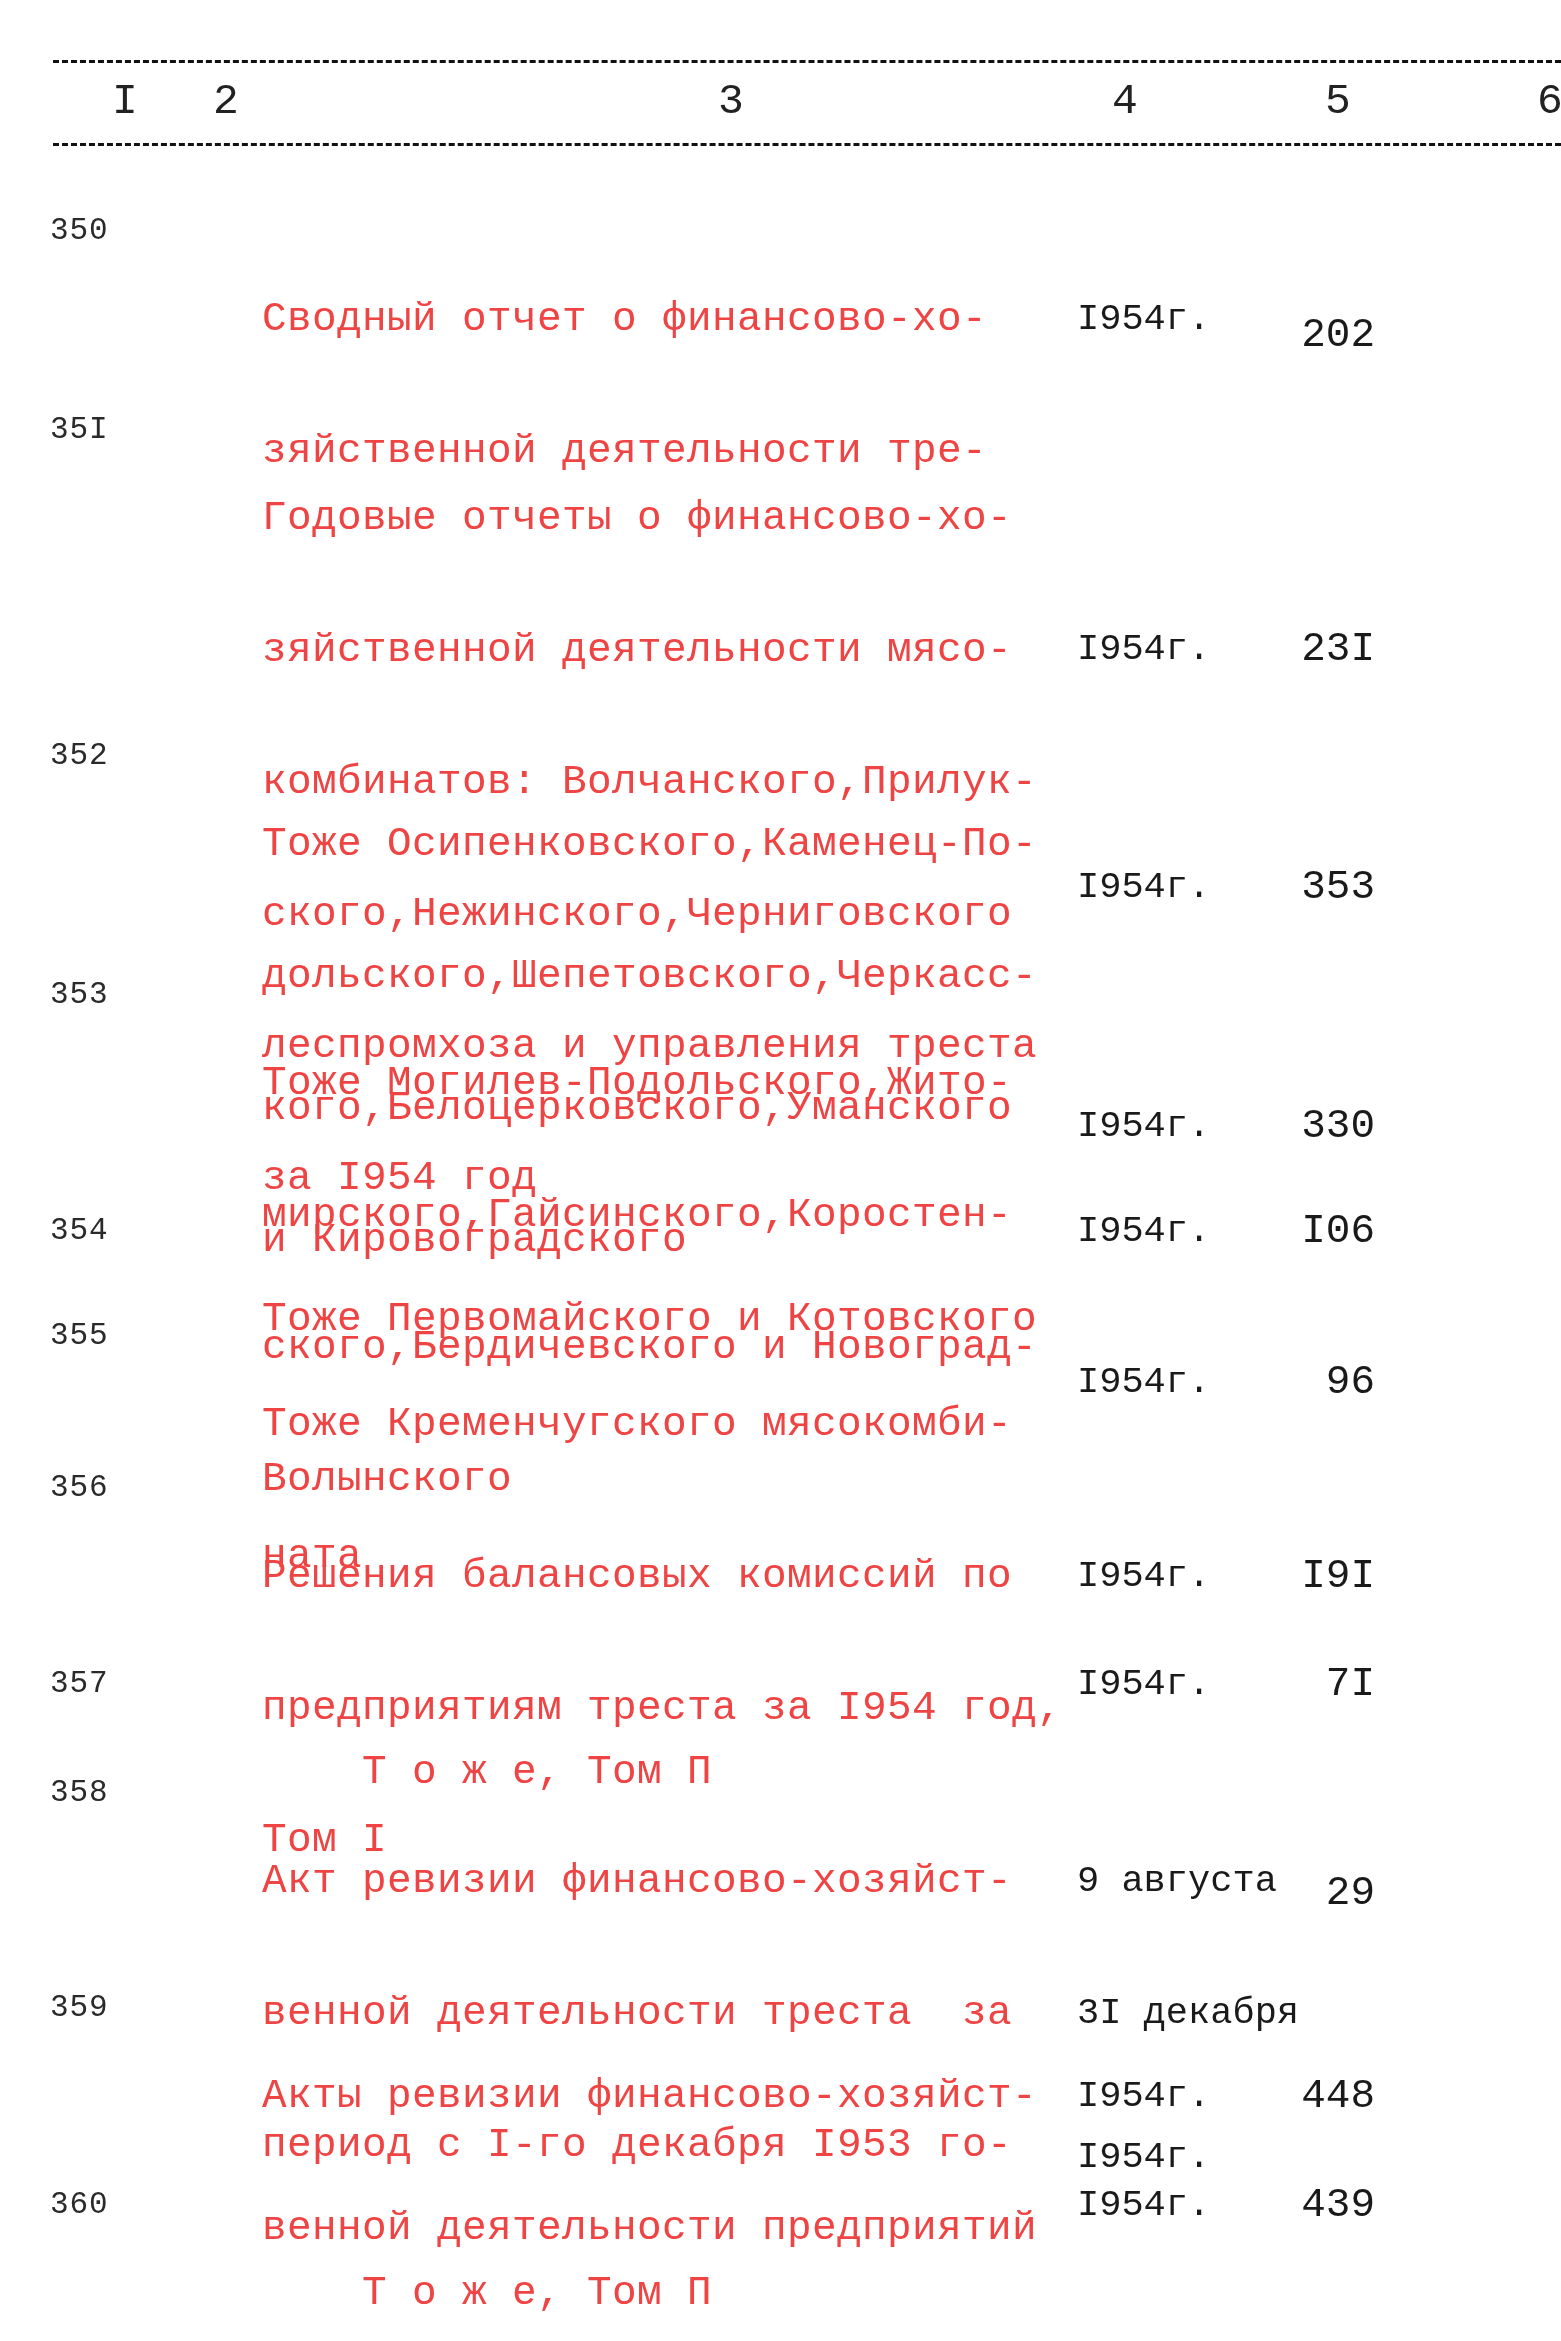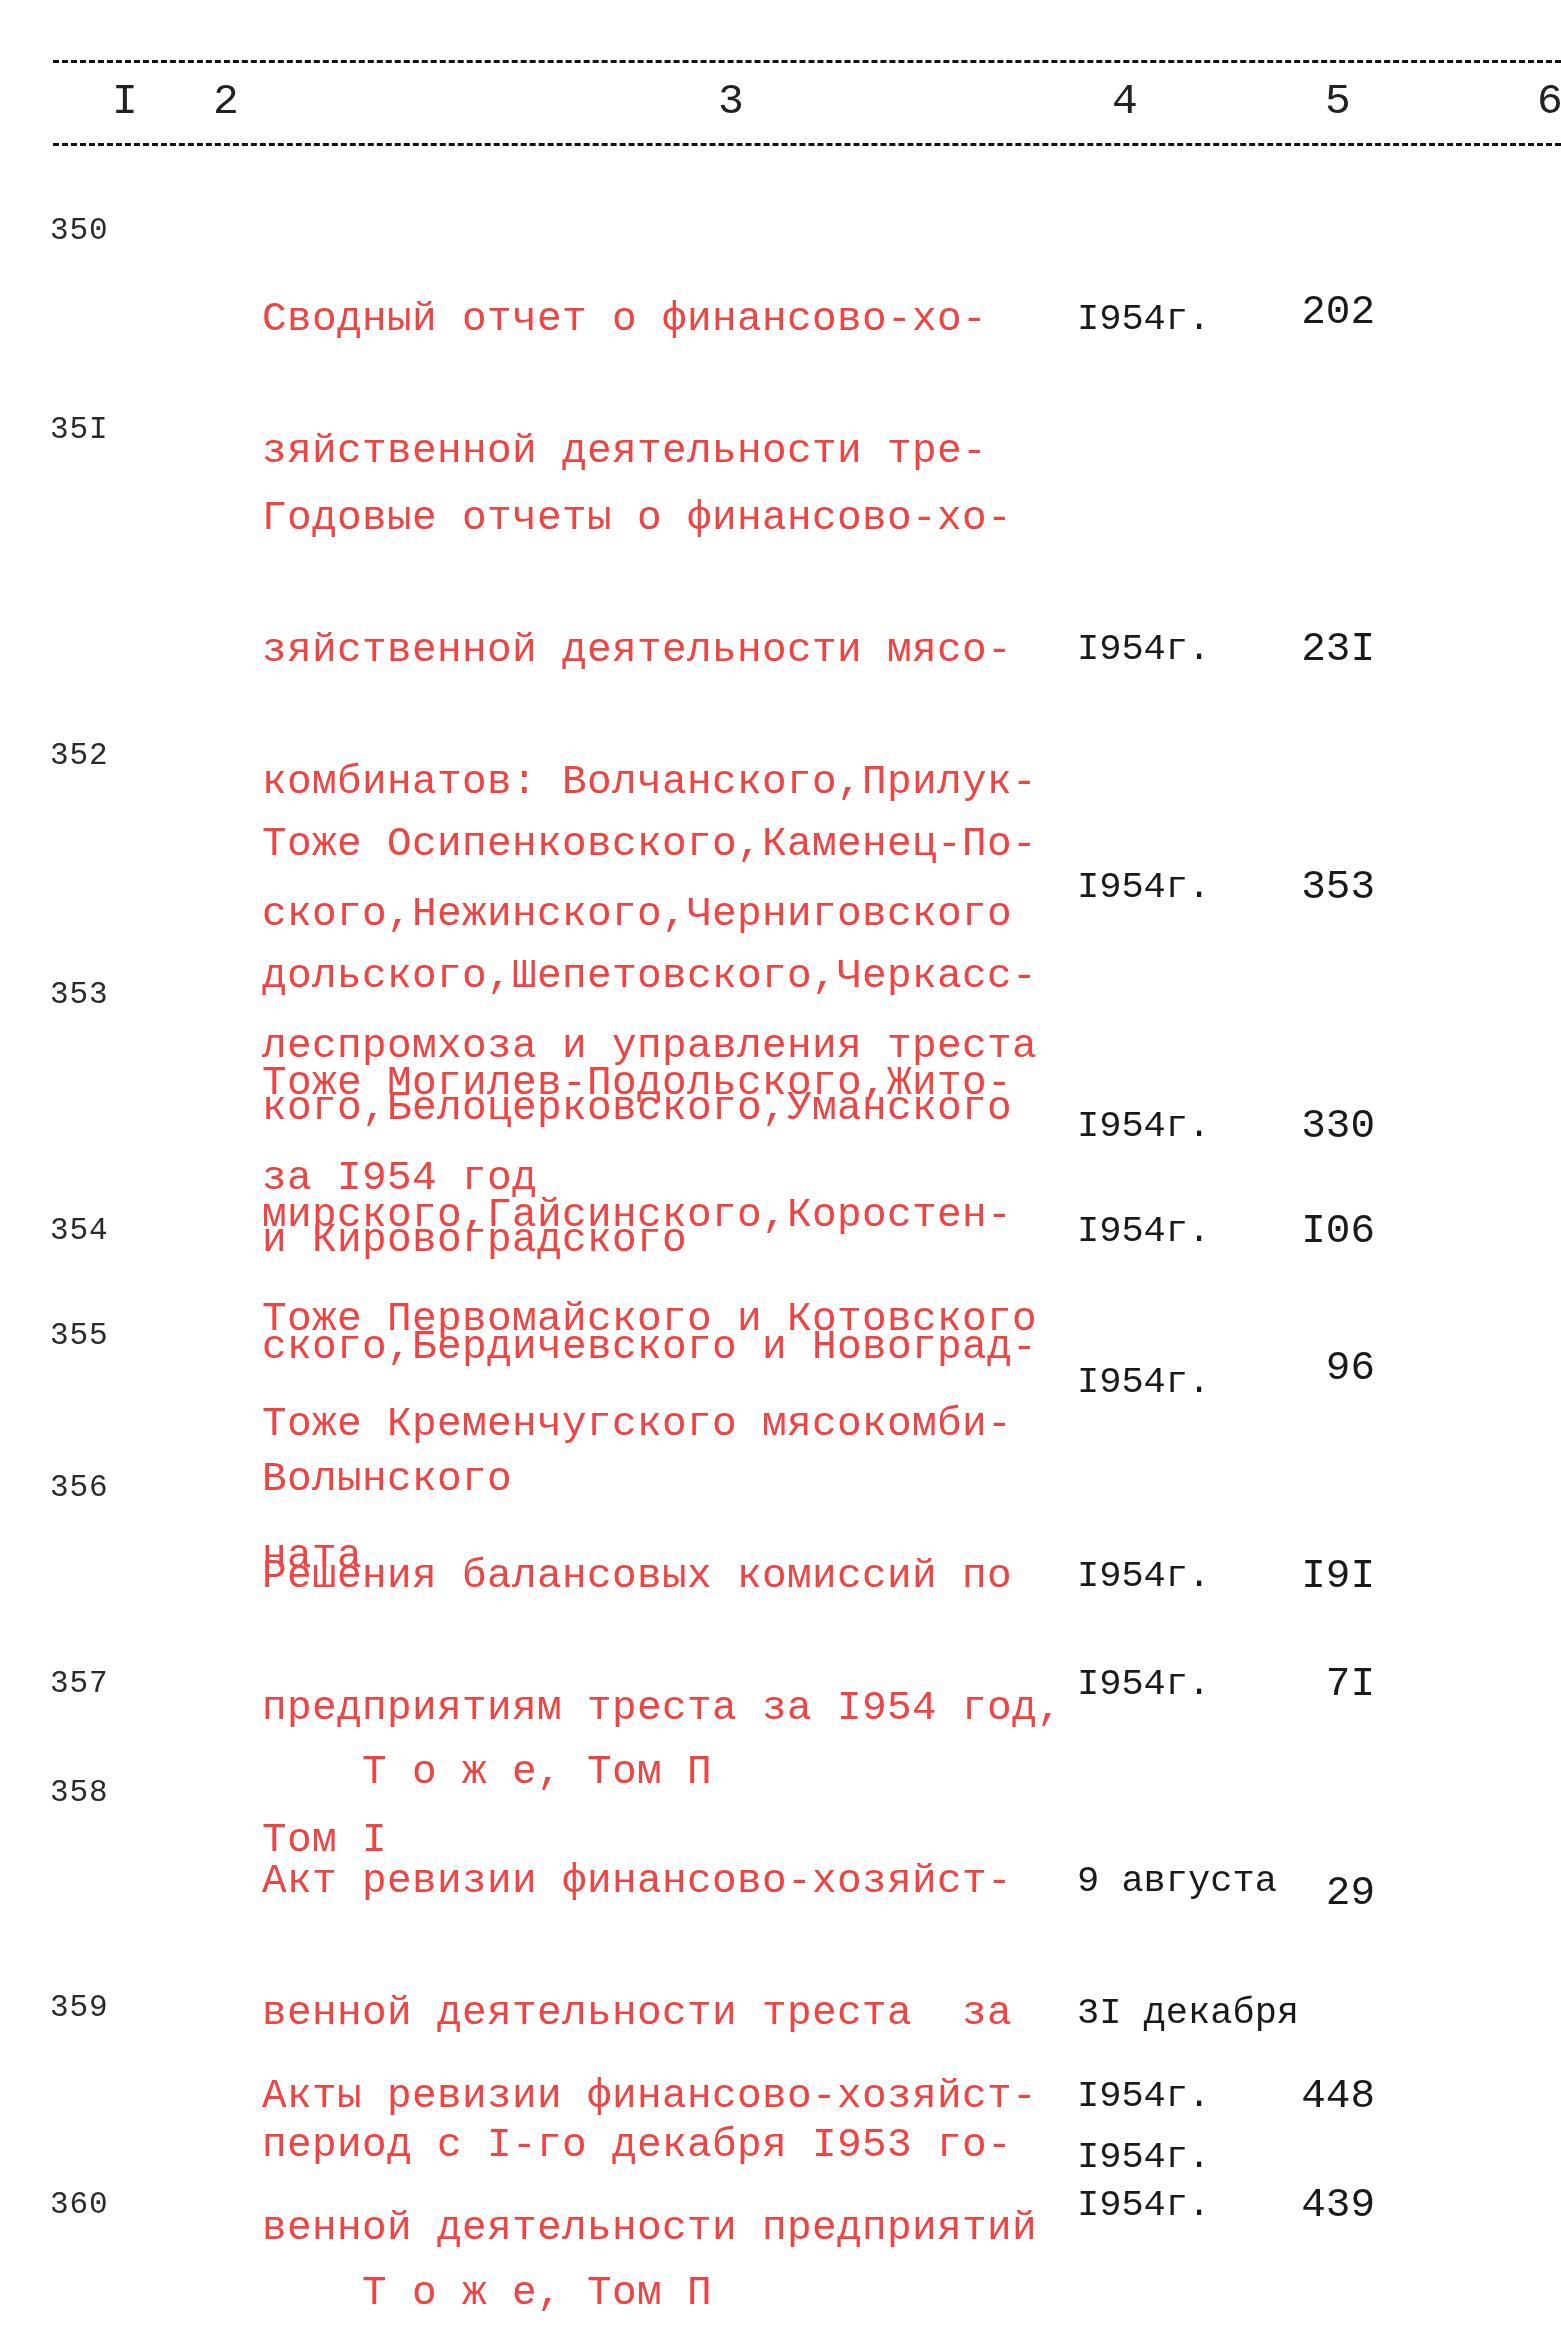--- a/index.html
+++ b/index.html
@@ -47,21 +47,21 @@
 <span class="hdr" style="left:1537px;">6</span>
 <div class="rule" style="top:143px;"></div>
 
 <div class="row" style="top:209px;">
   <span class="num">350</span>
   <div class="desc">
     <span class="line">Сводный отчет о финансово-хо-</span>
     <span class="line">зяйственной деятельности тре-</span>
   </div>
   <span class="date" style="top:88px;">I954г.</span>
-  <span class="pages" style="top:81px;margin-left:36px;">202</span>
+  <span class="pages" style="top:104px;margin-left:36px;">202</span>
 </div>
 
 <div class="row" style="top:408px;">
   <span class="num">35I</span>
   <div class="desc">
     <span class="line">Годовые отчеты о финансово-хо-</span>
     <span class="line">зяйственной деятельности мясо-</span>
     <span class="line">комбинатов: Волчанского,Прилук-</span>
     <span class="line">ского,Нежинского,Черниговского</span>
     <span class="line">леспромхоза и управления треста</span>
@@ -104,21 +104,21 @@
   <span class="pages">I06</span>
 </div>
 
 <div class="row" style="top:1314px;">
   <span class="num">355</span>
   <div class="desc">
     <span class="line">Тоже Кременчугского мясокомби-</span>
     <span class="line">ната</span>
   </div>
   <span class="date" style="top:46px;">I954г.</span>
-  <span class="pages" style="top:32px;text-align:center;">96</span>
+  <span class="pages" style="top:46px;text-align:center;">96</span>
 </div>
 
 <div class="row" style="top:1466px;">
   <span class="num">356</span>
   <div class="desc">
     <span class="line">Решения балансовых комиссий по</span>
     <span class="line">предприятиям треста за I954 год,</span>
     <span class="line">Том I</span>
   </div>
   <span class="date" style="top:88px;">I954г.</span>

